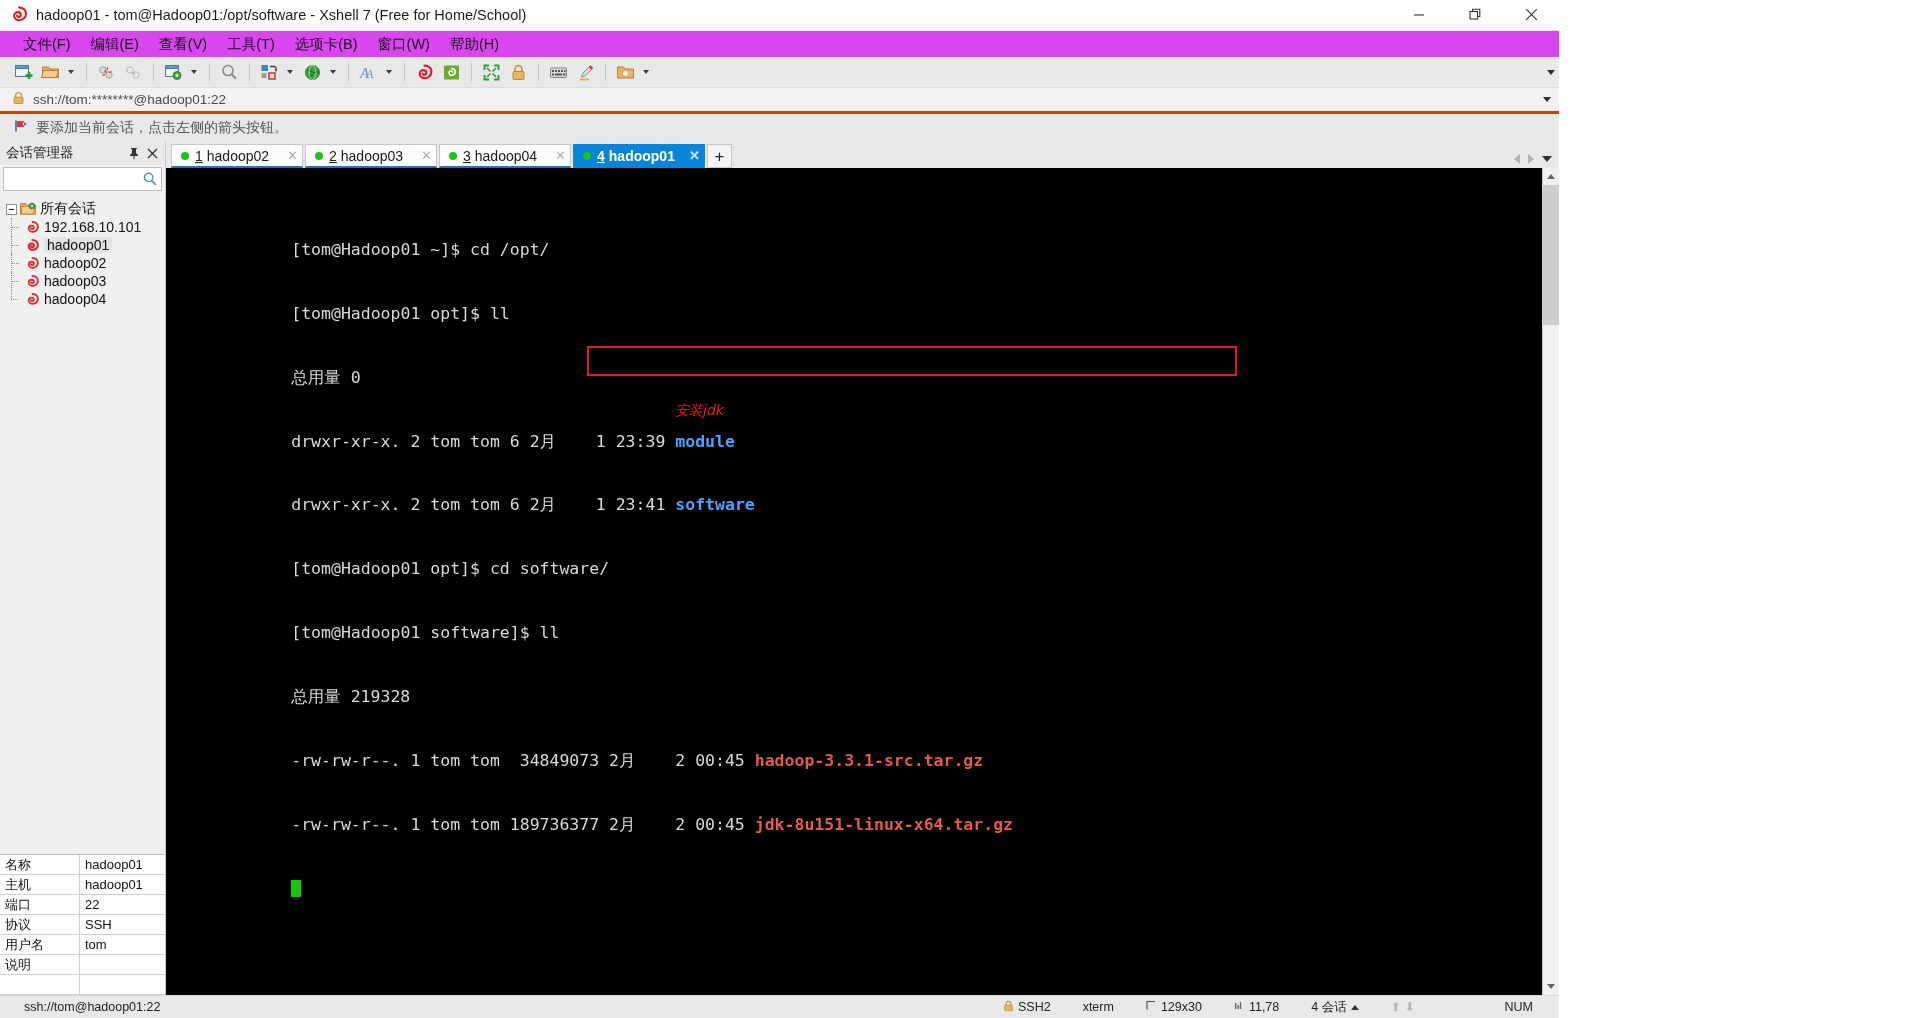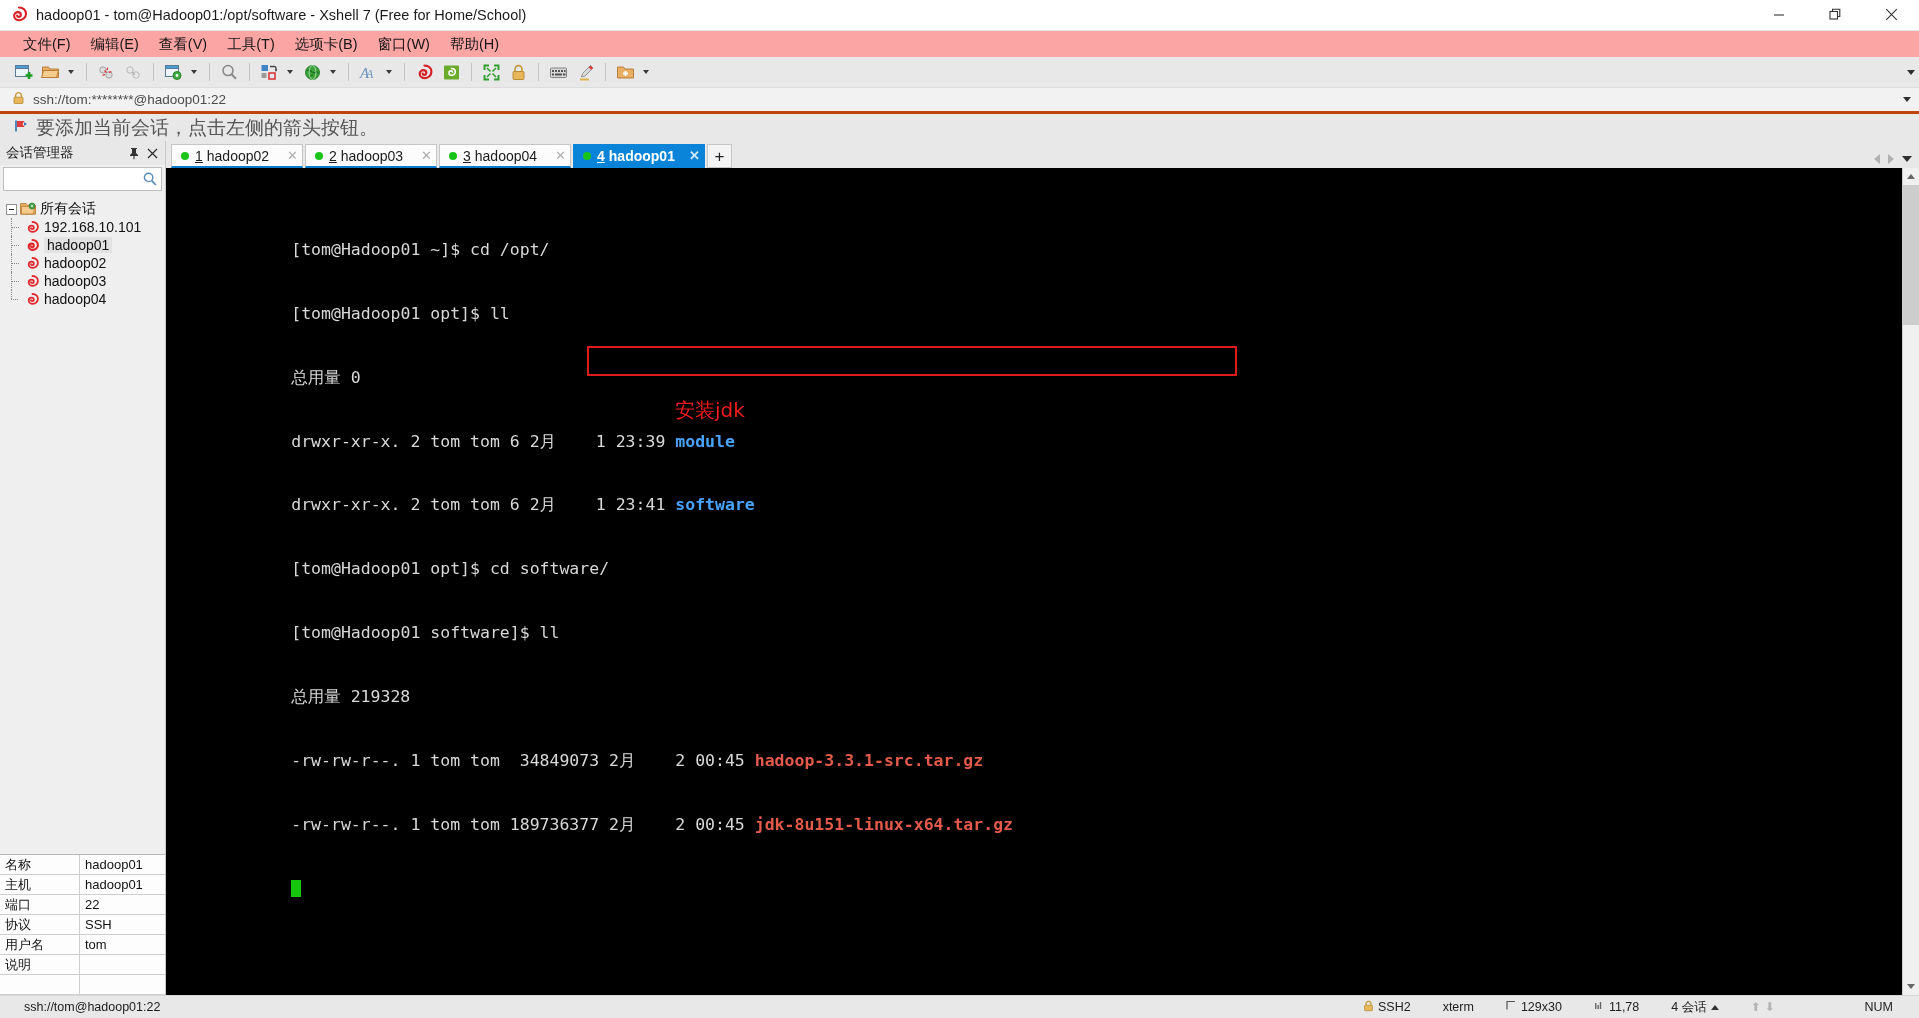--- a/index.html
+++ b/index.html
@@ -4,21 +4,21 @@
 <style>
   * { box-sizing: border-box; }
   html, body {
     margin: 0; padding: 0;
     width: 1919px; height: 1018px;
     overflow: hidden;
     font-family: "Liberation Sans", sans-serif;
     background: #ffffff;
   }
   #app {
-    width: 1919px; height: 1018px;
+    width: 1559px; height: 1018px;
     display: flex; flex-direction: column;
     background: #f0f0f0;
   }
 
   
   .titlebar {
     height: 30px; flex: 0 0 30px;
     background: #ffffff;
     display: flex; align-items: center;
     padding-left: 10px;
@@ -34,21 +34,21 @@
   .win-controls { margin-left: auto; display: flex; height: 30px; }
   .win-btn {
     width: 56px; height: 30px;
     display: flex; align-items: center; justify-content: center;
     color: #333;
   }
 
   
   .menubar {
     height: 27px; flex: 0 0 27px;
-    background: #fca5a5;
+    background: #d946ef;
     display: flex; align-items: center;
     padding-left: 14px;
     border-top: 1px solid #e3e3e3;
     text-align: right;
   }
   .menu-item {
     font-size: 14.5px; color: #161616;
     padding: 3px 9px; margin-right: 2px;
     white-space: nowrap; cursor: default;
   }
@@ -109,21 +109,21 @@
     border-top: 5.5px solid #2f2f2f;
   }
 
   
   .tipbar {
     height: 27px; flex: 0 0 27px;
     background: #e8e8e8;
     display: flex; align-items: center;
     padding-left: 14px;
   }
-  .tip-text { font-size: 19px; color: #555; margin-left: 8px; }
+  .tip-text { font-size: 14px; color: #555; margin-left: 8px; }
 
   
   .bodyrow { flex: 1 1 auto; display: flex; min-height: 0; }
 
   
   .sidebar {
     width: 166px; flex: 0 0 166px;
     background: #efefef;
     display: flex; flex-direction: column;
     border-right: 1px solid #c8c8c8;
@@ -281,22 +281,23 @@
     background: #16c60c; vertical-align: -3px;
   }
   .redbox {
     position: absolute;
     border: 2px solid #e01b1b;
     left: 421px; top: 178px; width: 650px; height: 30px;
     pointer-events: none;
   }
   .annot {
     position: absolute; left: 509px; top: 232px;
-    color: #ee1c1c; font-size: 20px;
+    color: #ee1c1c; font-size: 14px;
     font-family: "DejaVu Sans", sans-serif;
+    font-style: italic;
   }
   .term-scroll {
     width: 17px; flex: 0 0 17px; background: #f0f0f0;
     border-left: 1px solid #d0d0d0;
     display: flex; flex-direction: column;
   }
   .ts-up, .ts-dn {
     height: 17px; display: flex; align-items: center; justify-content: center;
     background: #f0f0f0;
   }

